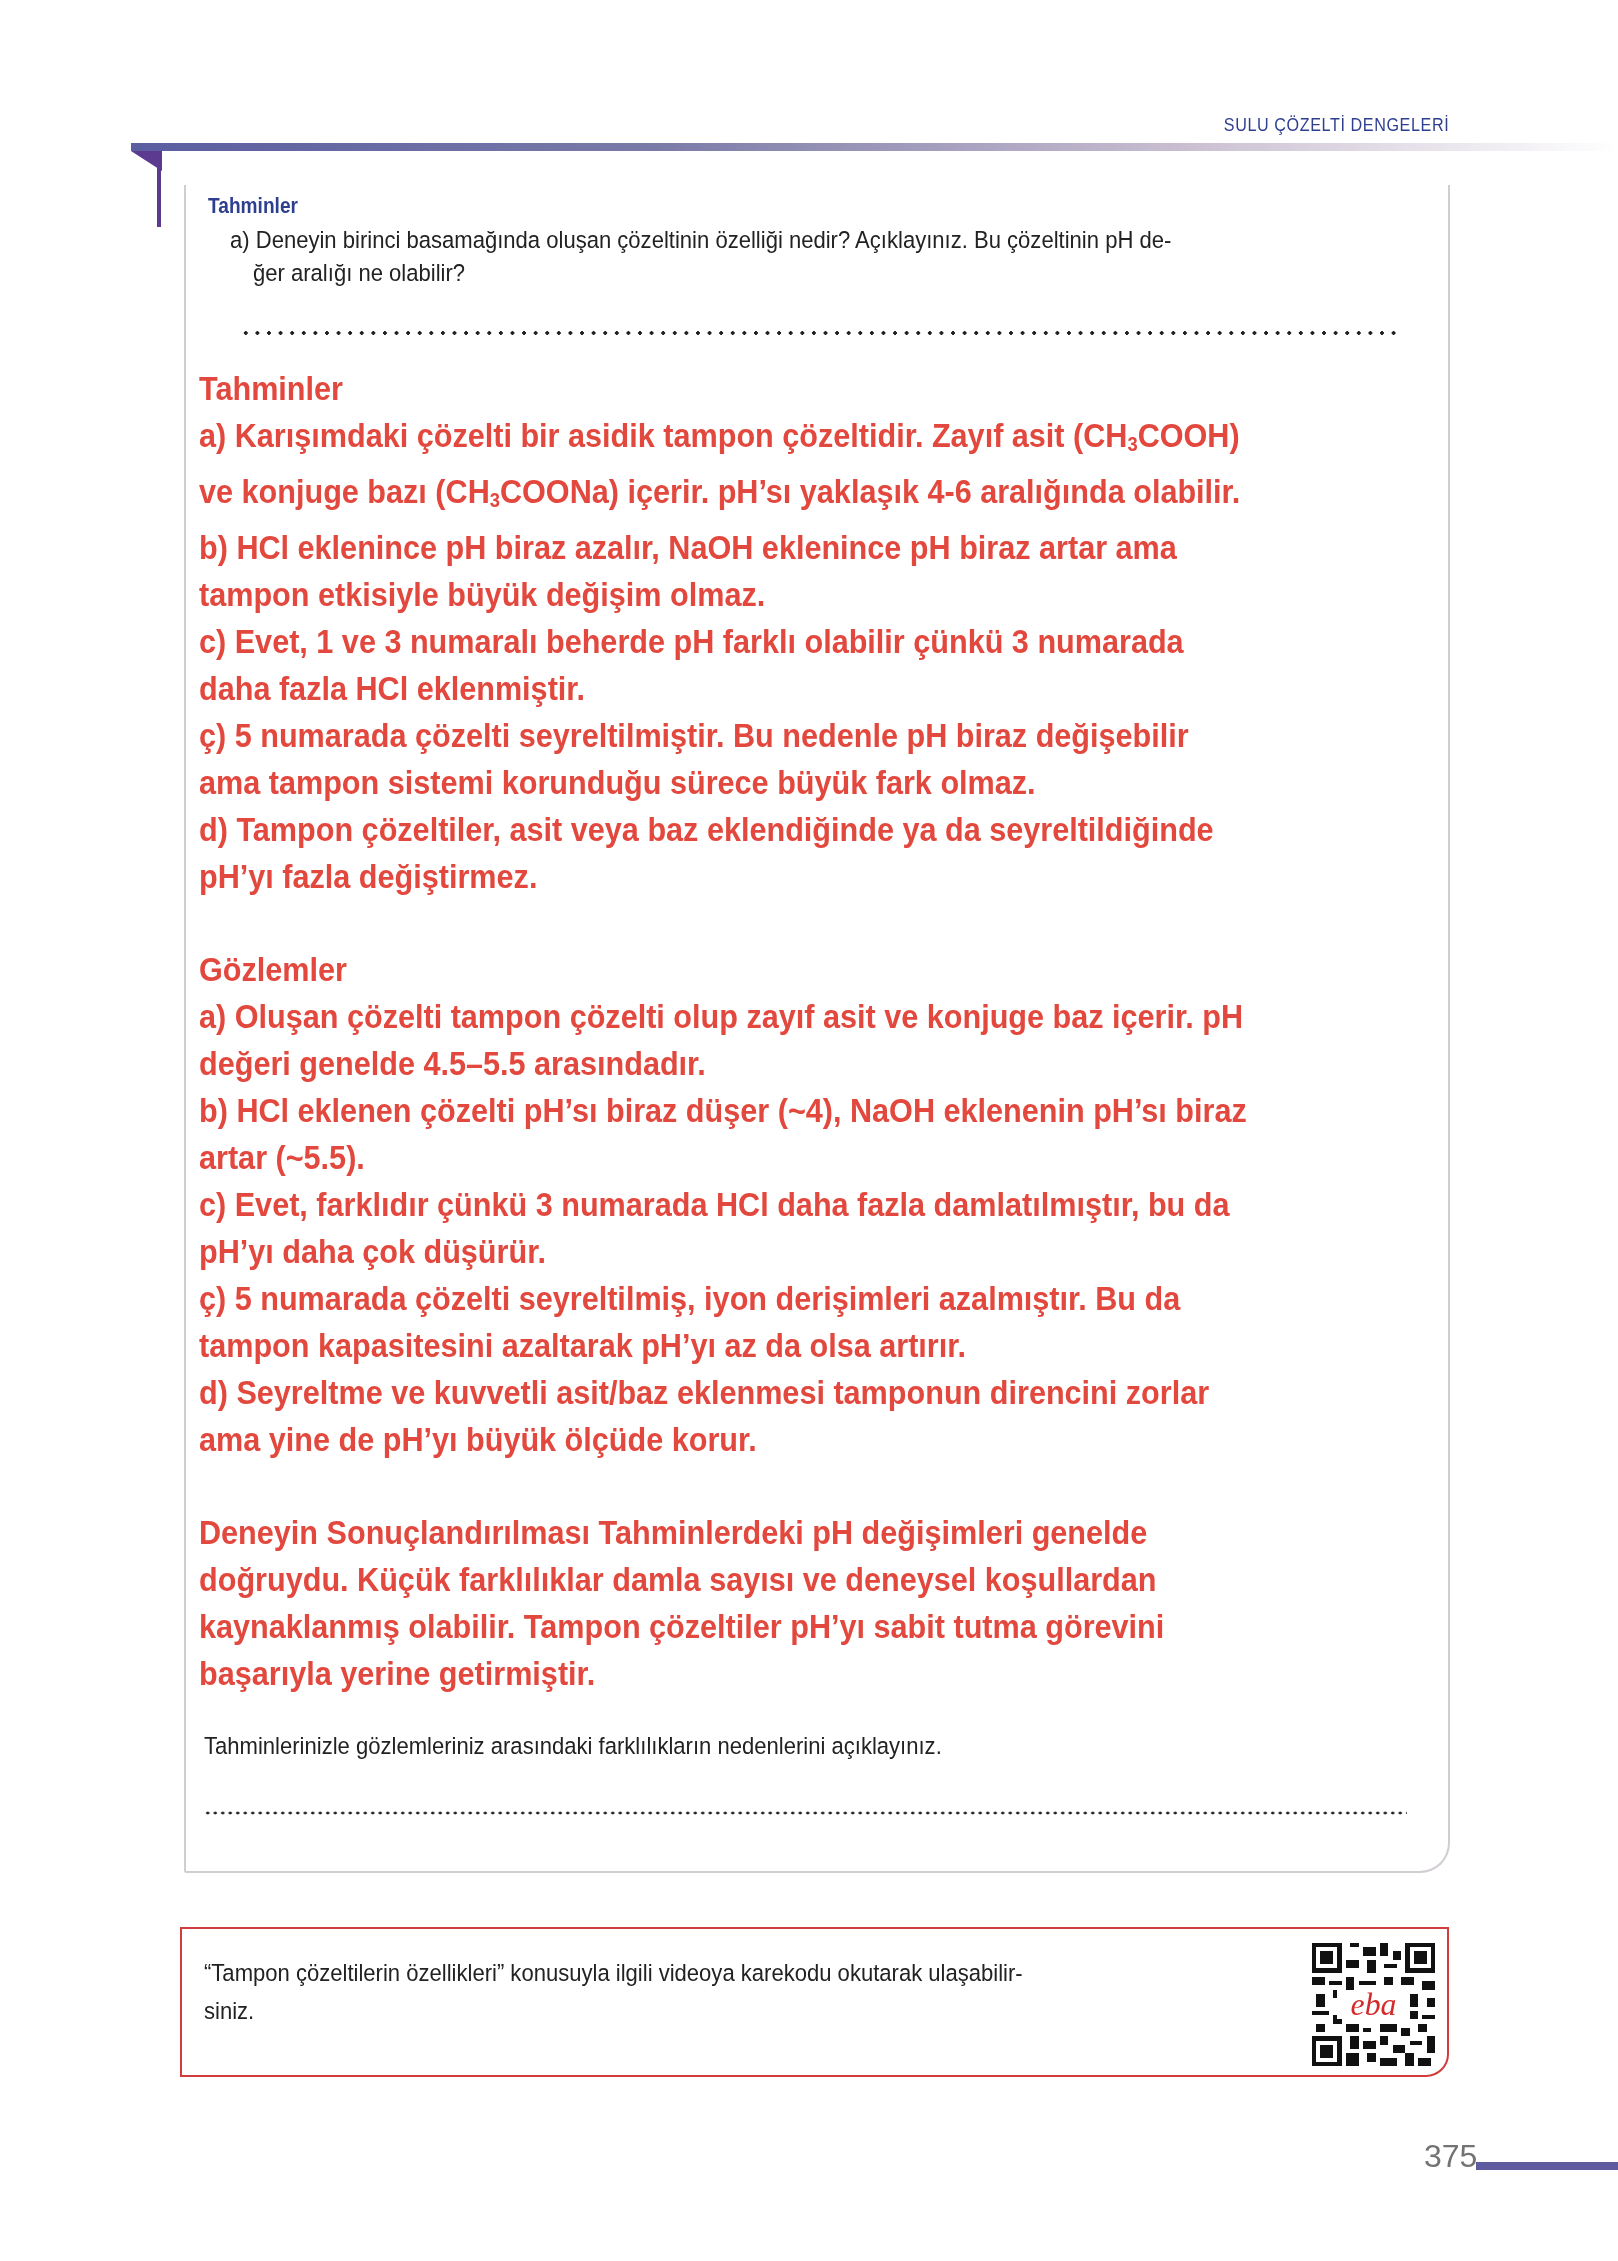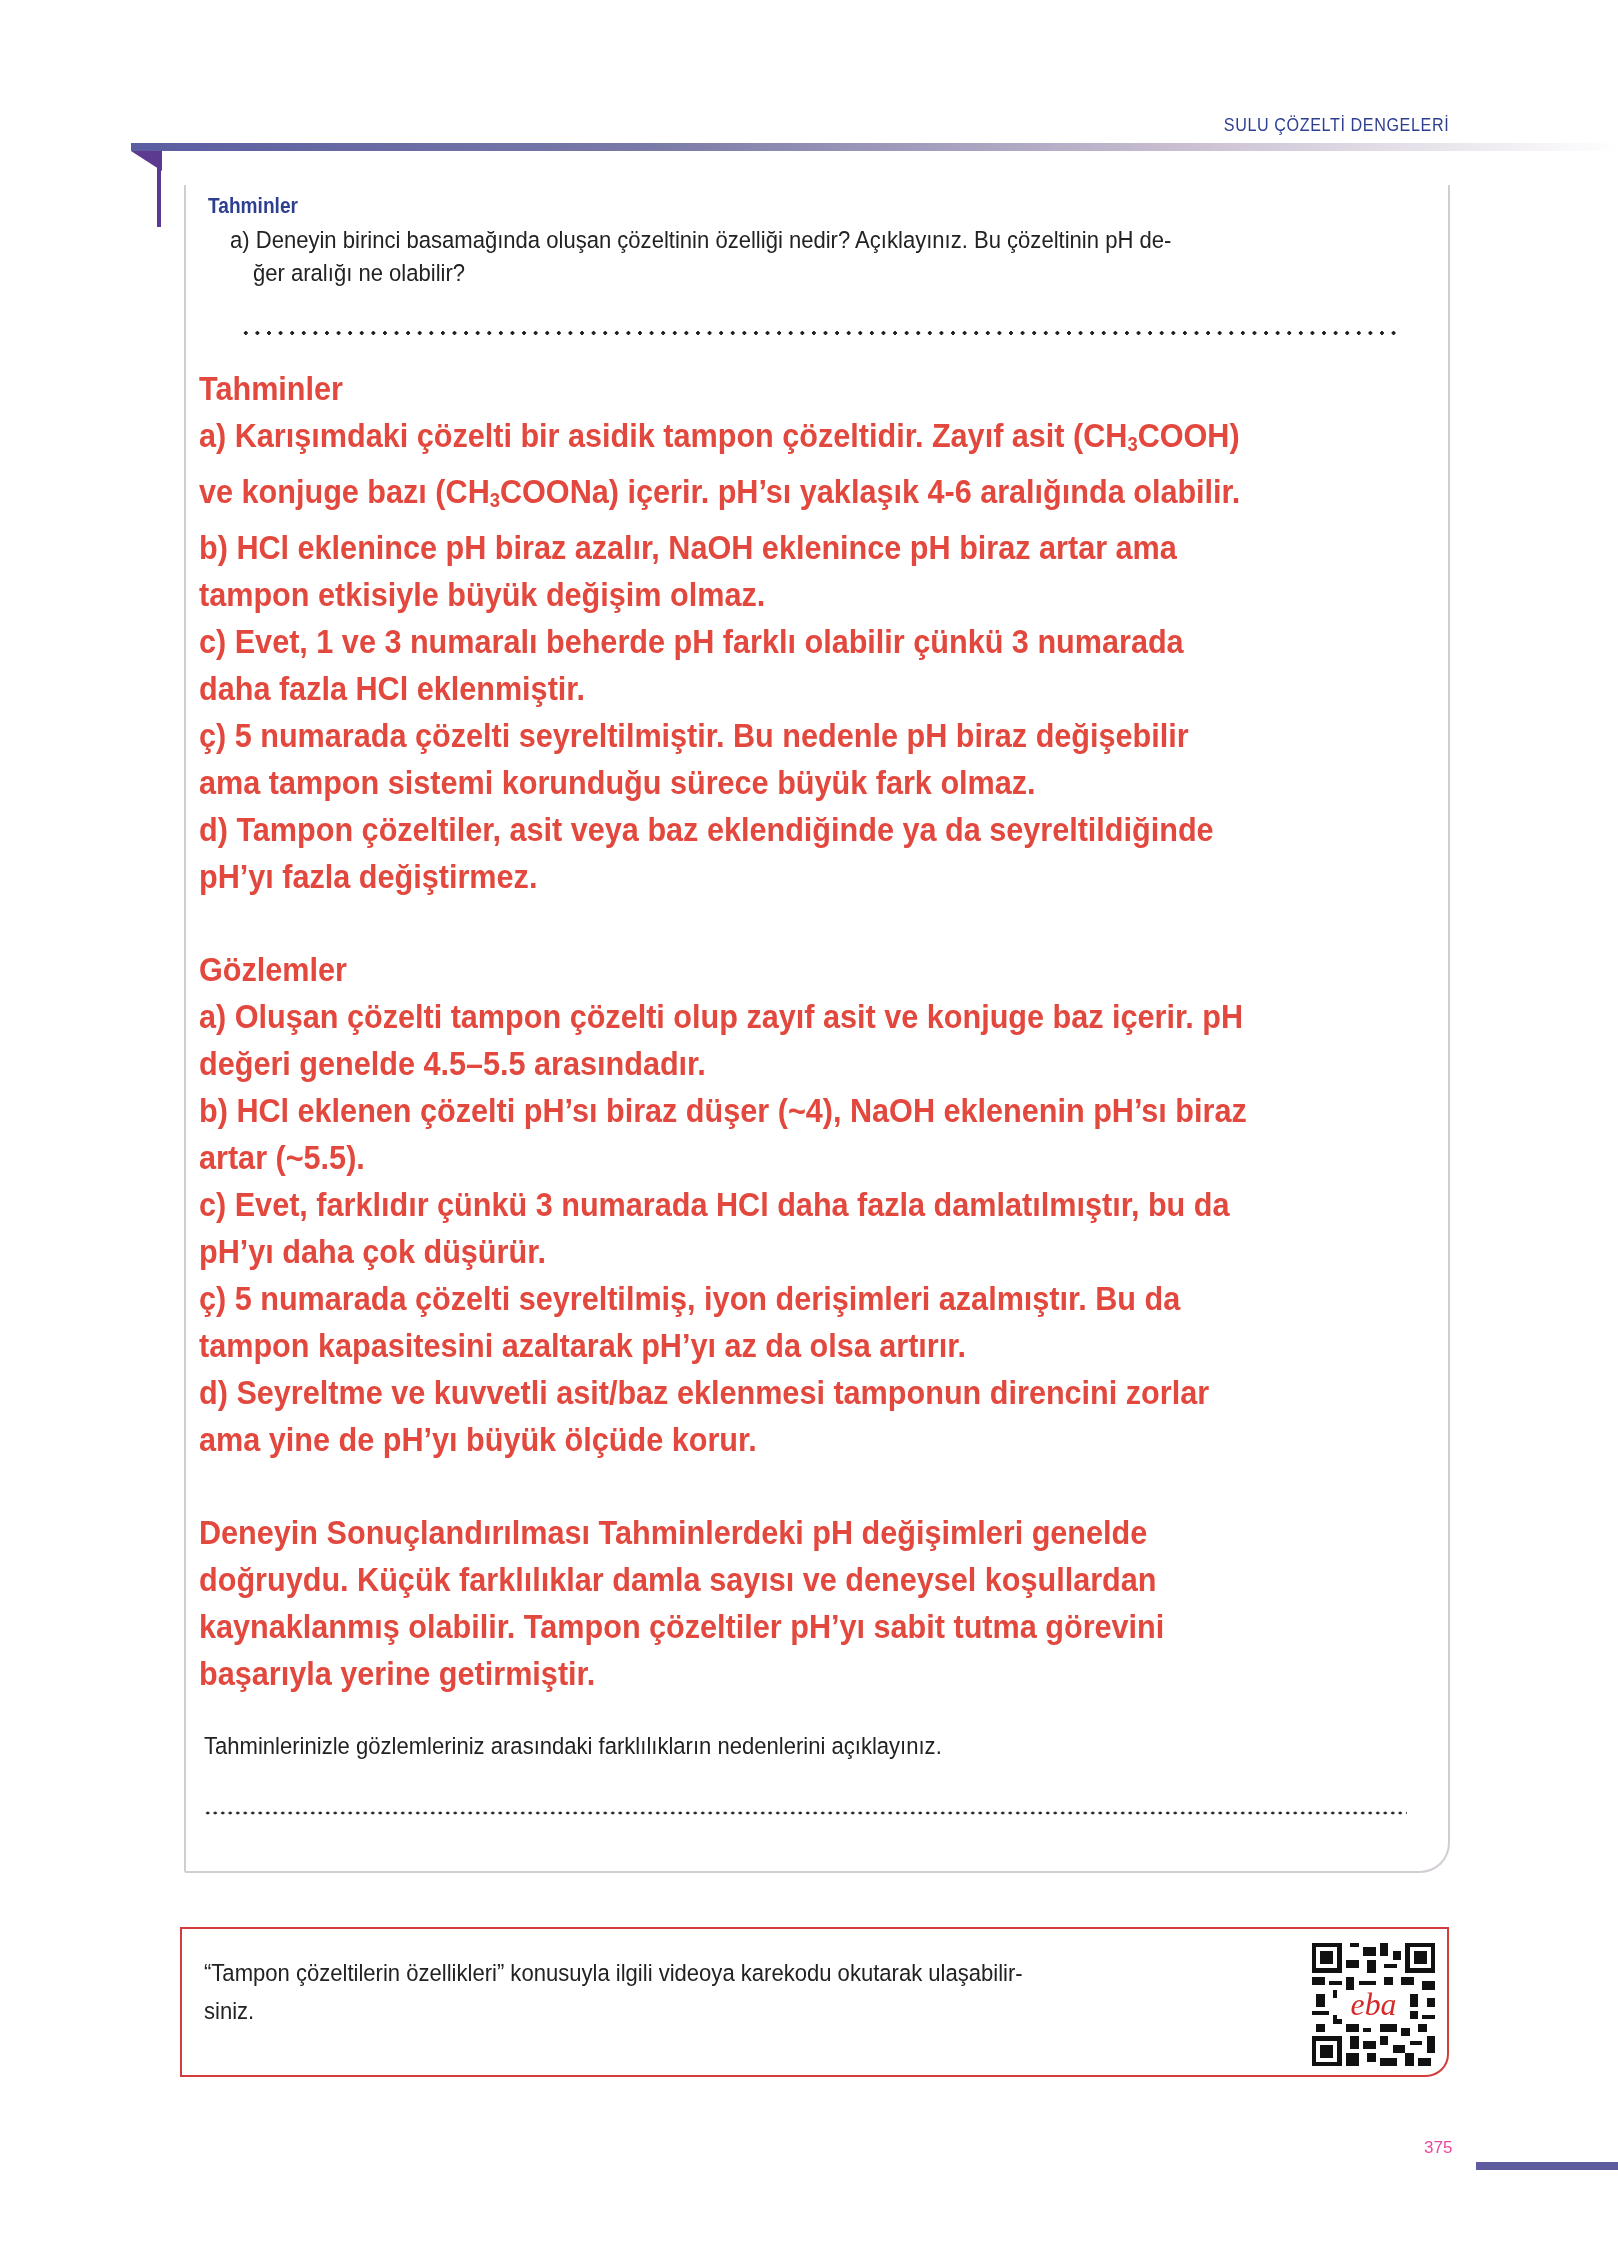--- a/index.html
+++ b/index.html
@@ -22,21 +22,21 @@
   .answers .gap { height:46px; }
   .answers sub { font-size:20.4px; vertical-align:-4.1px; }
 
   .explain-q { position:absolute; top:1732px; left:204px; font-size:24.5px; color:#222; transform:scaleX(0.9); transform-origin:left center; white-space:nowrap; }
   .explain-dots { position:absolute; top:1811px; left:204px; width:1203px; height:4.1px; background-image:radial-gradient(circle,#222 1.4px,transparent 1.7px); background-size:7.5px 4.1px; background-repeat:repeat-x; }
 
   .qr-box { position:absolute; top:1927px; left:180px; width:1269px; height:150px; border:2px solid #d23c3c; border-bottom-right-radius:23px; box-sizing:border-box; background:#fff; }
   .qr-text { position:absolute; top:1954px; left:204px; width:1063px; font-size:24.5px; line-height:38px; color:#222; transform:scaleX(0.9); transform-origin:left top; }
   .qr-code { position:absolute; top:1943px; left:1312px; width:123px; height:123px; }
 
-  .page-number { position:absolute; top:2138px; left:1424px; font-size:17px; color:#ec4899; }
+  .page-number { position:absolute; top:2138px; left:1424px; font-size:32px; color:#737373; }
   .footer-bar { position:absolute; top:2162px; left:1476px; width:142px; height:8.2px; background:#5e5b9e; }
 </style>
 </head>
 <body>
 
 <div class="header-title">SULU ÇÖZELTİ DENGELERİ</div>
 <div class="header-bar"></div>
 <div class="corner-tri"></div>
 <div class="corner-bar"></div>
 

